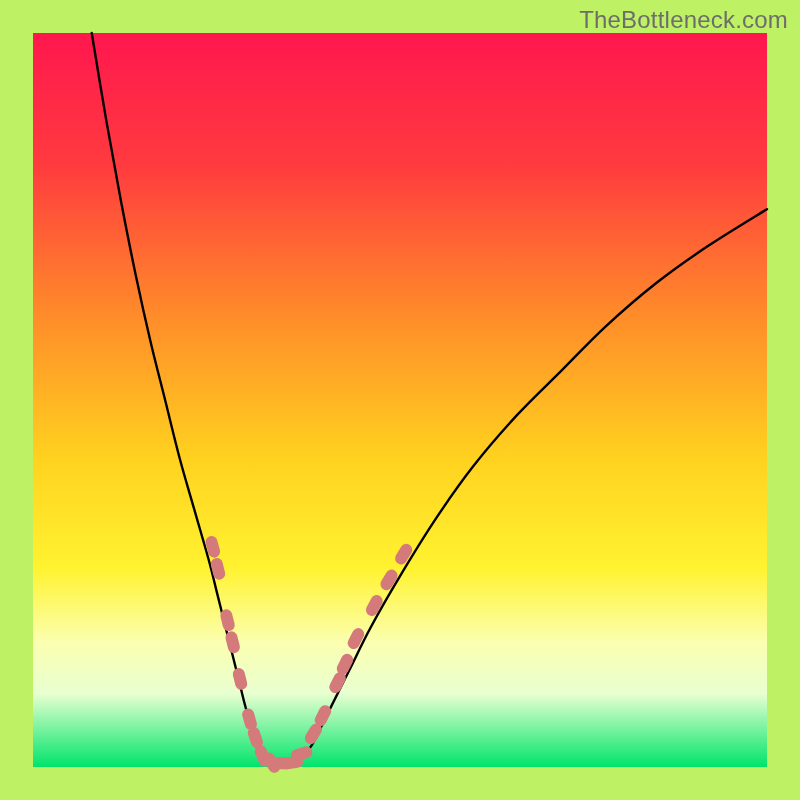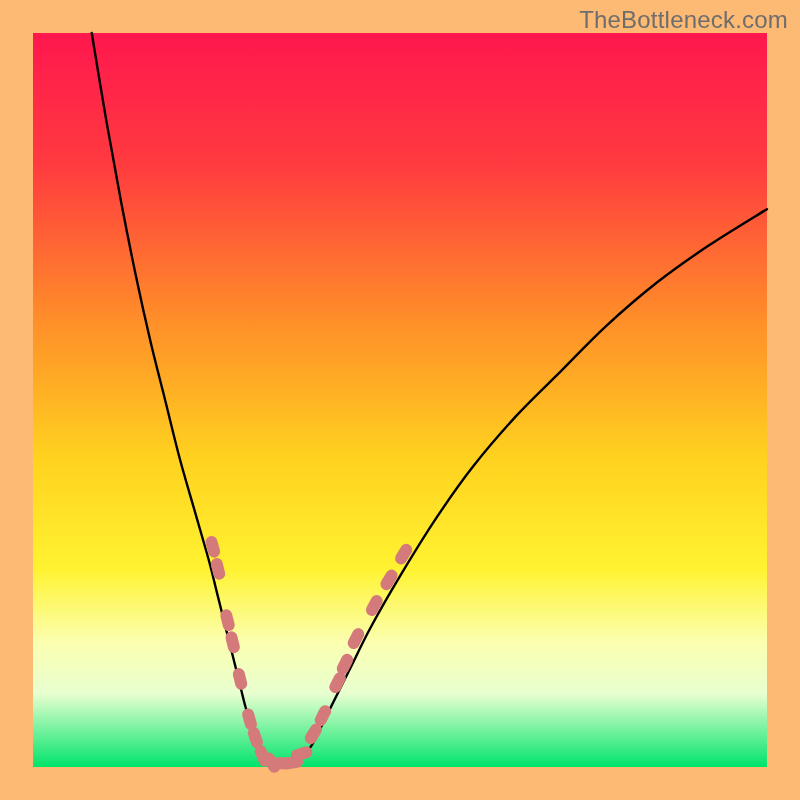--- a/index.html
+++ b/index.html
@@ -10,21 +10,21 @@
     overflow: hidden;
     background: #000;
     font-family: Arial, Helvetica, sans-serif;
   }
   .frame {
     position: absolute;
     left: 0;
     top: 0;
     width: 800px;
     height: 800px;
-    background: #fdba74;
+    background: #bef264;
   }
   .plot {
     position: absolute;
     left: 33px;
     top: 33px;
     width: 734px;
     height: 734px;
     
   }
   .watermark {

